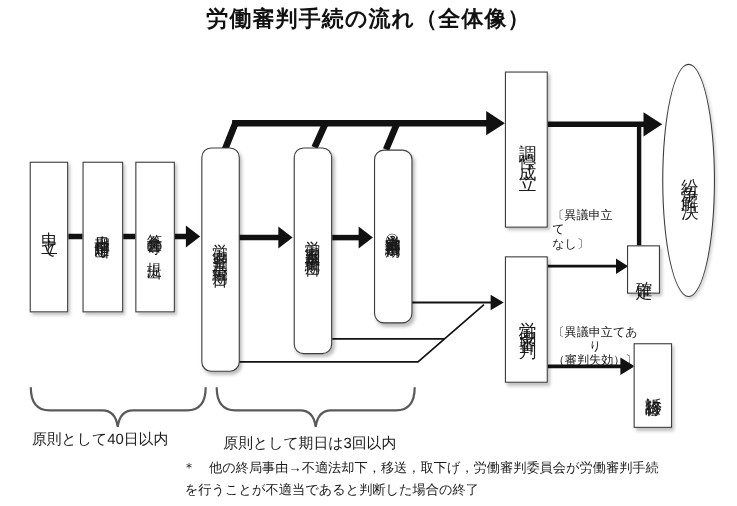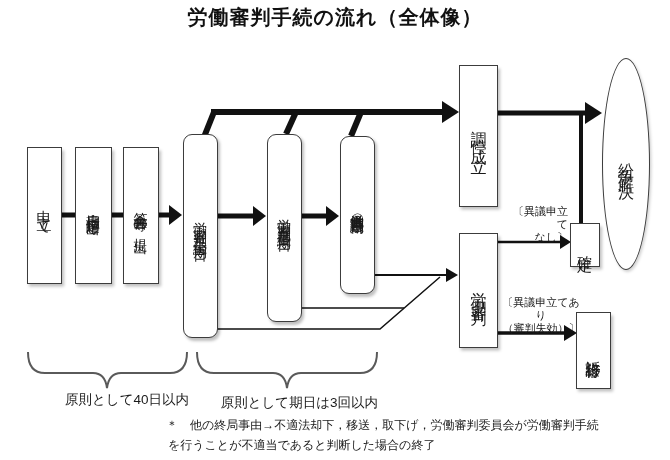--- a/index.html
+++ b/index.html
@@ -20,21 +20,21 @@
     box-sizing:border-box;
   }
   .box.rounded{border-radius:9px;}
   .box.ellipse{border-radius:50%;border-width:1.4px;box-shadow:1.5px 2px 3px rgba(0,0,0,0.18);}
   .vtext{
     writing-mode:vertical-rl;text-orientation:upright;
     line-height:1;font-size:14px;letter-spacing:2px;color:#1a1a1a;
   }
   .lbl{position:absolute;white-space:pre-line;color:#1a1a1a;}
   .edge-lbl{font-size:11px;line-height:1.2;}
-  .brace-lbl{font-size:13.5px;text-align:right;}
+  .brace-lbl{font-size:13.5px;text-align:left;}
   .footnote{font-size:12px;}
 </style>
 </head>
 <body>
 
 <div class="title">労働審判手続の流れ（全体像）</div>
 
 <svg class="wires" width="670" height="460" viewBox="0 0 670 460">
 
   <line x1="62" y1="215" x2="77" y2="215" stroke="#111" stroke-width="5"></line>
@@ -104,22 +104,22 @@
   <span class="vtext" style="letter-spacing:1px;font-size:15px">確定</span>
 </div>
 <div class="box" style="left:576px;top:312px;width:35px;height:77px">
   <span class="vtext" style="letter-spacing:1px;font-size:15px">訴訟移行</span>
 </div>
 
 <div class="box ellipse" style="left:602px;top:58px;width:48px;height:212px">
   <span class="vtext" style="letter-spacing:7px;font-size:16px">紛争解決</span>
 </div>
 
-<div class="lbl edge-lbl" style="left:502px;top:205px;width:66px;text-align:right">〔異議申立て
+<div class="lbl edge-lbl" style="left:502px;top:190px;width:66px;text-align:left">〔異議申立て
 なし〕</div>
 <div class="lbl edge-lbl" style="left:499px;top:296px;width:84px;text-align:center">〔異議申立てあり
 （審判失効）〕</div>
 
 <div class="lbl brace-lbl" style="left:29px;top:391px;width:160px">原則として40日以内</div>
-<div class="lbl brace-lbl" style="left:216px;top:394px;width:162px">原則として期日は3回以内</div>
+<div class="lbl brace-lbl" style="left:203px;top:394px;width:162px">原則として期日は3回以内</div>
 
 <div class="lbl footnote" style="left:166px;top:417px">＊　他の終局事由→不適法却下，移送，取下げ，労働審判委員会が労働審判手続</div>
 <div class="lbl footnote" style="left:168px;top:437px">を行うことが不適当であると判断した場合の終了</div>
 
 </body></html>

